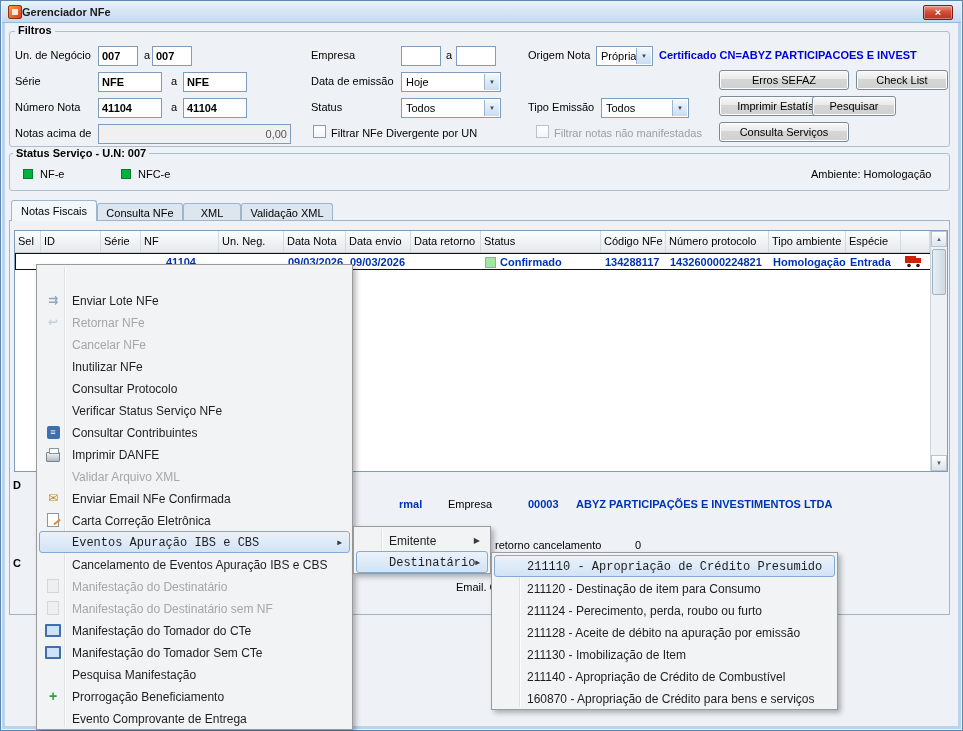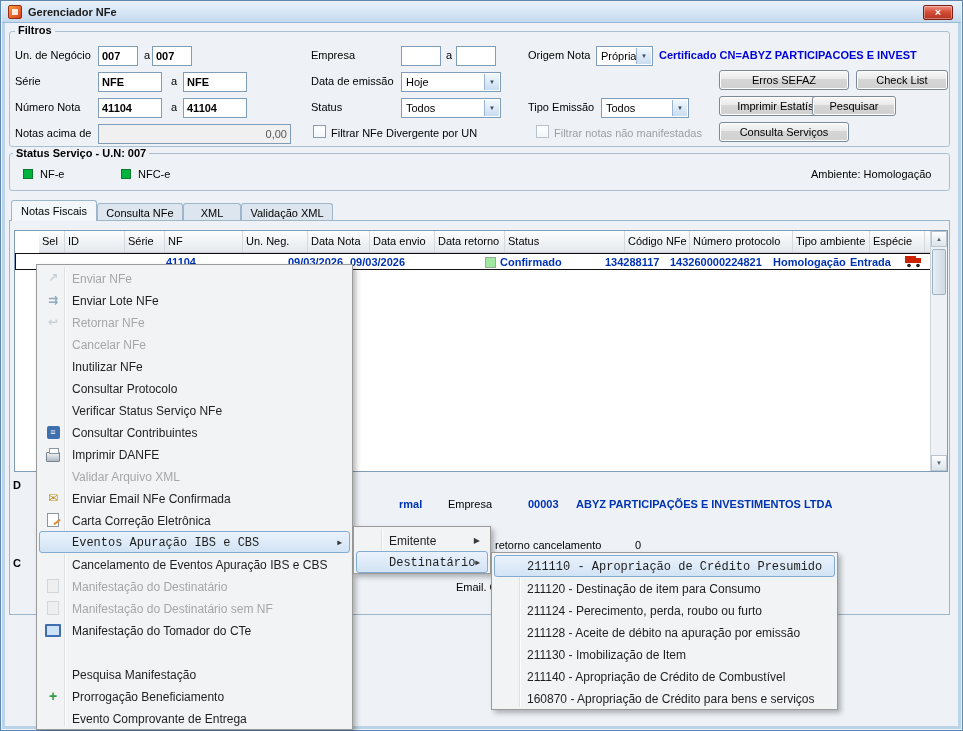--- a/index.html
+++ b/index.html
@@ -9,21 +9,21 @@
 
   
   .window { position:absolute; inset:0; border:1px solid #5d87b0; background:#eef2f7; }
   .frame  { position:absolute; inset:1px; border:3px solid #bcd4ea; background:#eef2f7; }
   .titlebar { position:absolute; left:1px; top:1px; right:1px; height:21px;
               background:linear-gradient(#e7f1fb,#c5daee); border-bottom:1px solid #98b8d8;
               display:flex; align-items:center; }
   .app-icon { width:14px; height:14px; margin-left:6px;
               background:linear-gradient(135deg,#f6a13c,#d93a1e); border:1px solid #9a2a12; border-radius:2px; position:relative; }
   .app-icon::after { content:""; position:absolute; left:3px; top:3px; width:6px; height:6px; background:#fff; opacity:.85; }
-  .title { margin-left:6px; font-weight:bold; color:#1a1a1a; }
+  .title { font-weight:bold; color:#1a1a1a; }
   .close-btn { position:absolute; right:8px; top:3px; width:30px; height:15px; border-radius:2px;
                background:linear-gradient(#ef9384,#d54e38 45%,#b33322); border:1px solid #7e1d12;
                box-shadow:inset 0 0 0 1px rgba(255,255,255,.35);
                color:#fff; font-weight:bold; font-size:11px; line-height:13px; text-align:center; cursor:pointer; }
 
   
   .lbl { position:absolute; white-space:nowrap; }
   .glbl { position:absolute; font-weight:bold; background:#eef2f7; padding:0 3px; white-space:nowrap; }
   .grp { position:absolute; border:1px solid #a9c0d4; border-radius:3px; }
   .inp { position:absolute; height:20px; border:1px solid #7f9db9; background:#fff;
@@ -48,21 +48,21 @@
   
   .tab { position:absolute; border:1px solid #9db6cc; border-bottom:none; border-radius:3px 3px 0 0;
          display:flex; align-items:center; justify-content:center; cursor:pointer; }
   .tab.active { background:#f3f7fa; z-index:3; }
   .tab.inactive { background:#dde5ee; }
   .tab-panel { position:absolute; left:8px; top:219px; width:941px; height:395px;
                border:1px solid #9db6cc; background:#eef2f7; }
 
   
   .grid { position:absolute; left:13px; top:229px; width:934px; height:242px;
-          border:1px solid #7f9db9; background:#fff; overflow:hidden;padding-left:24px; }
+          border:1px solid #7f9db9; background:#fff; overflow:hidden; }
   .ghead { display:flex; height:22px; border-bottom:1px solid #c6ccd2; }
   .gh { border-right:1px solid #d4dade; padding:4px 3px 0; font-size:11px; white-space:nowrap; overflow:hidden;
         background:linear-gradient(#fdfdfe,#eef1f4 60%,#e4e8ec); flex:none; }
   .grow { position:absolute; left:0; top:22px; height:17px; display:flex; border:1px solid #111; width:916px; background:#fff; }
   .gc { flex:none; padding:2px 3px 0; font-size:11px; white-space:nowrap; overflow:hidden; }
   .w-sel{width:26px}.w-id{width:60px}.w-serie{width:40px}.w-nf{width:78px}.w-unneg{width:65px}
   .w-dnota{width:62px}.w-denvio{width:65px}.w-dret{width:70px}.w-status{width:120px}.w-cod{width:65px}
   .w-prot{width:103px}.w-amb{width:77px}.w-esp{width:55px}.w-ico{width:29px}
   .chip { display:inline-block; width:11px; height:11px; background:#9fe89f; border:1px solid #9aa8a0; margin-right:4px; vertical-align:-2px; }
 
@@ -258,24 +258,20 @@
   <span class="lbl navy" style="left:354px;top:497px;padding-left:44px;">rmal</span>
   <span class="lbl" style="left:447px;top:497px;">Empresa</span>
   <span class="lbl navy" style="left:527px;top:497px;">00003</span>
   <span class="lbl navy" style="left:575px;top:497px;">ABYZ PARTICIPAÇÕES E INVESTIMENTOS LTDA</span>
   <span class="lbl" style="left:494px;top:538px;">retorno cancelamento</span>
   <span class="lbl" style="left:634px;top:538px;">0</span>
   <span class="lbl" style="left:12px;top:556px;font-weight:bold;">C</span>
   <span class="lbl" style="left:455px;top:580px;">Email. C</span>
 
   <div class="menu" style="left:35px;top:263px;width:317px;height:466px;">
-    <div class="mi disabled" style="top:2px;">
-        <span class="ic ic-send"></span>
-        <span class="mi-label">Enviar NFe</span>
-      </div>
     <div class="mi" style="top:24px;">
         <span class="ic ic-lote"></span>
         <span class="mi-label">Enviar Lote NFe</span>
       </div>
     <div class="mi disabled" style="top:46px;">
         <span class="ic ic-return"></span>
         <span class="mi-label">Retornar NFe</span>
       </div>
     <div class="mi disabled" style="top:68px;">
         <span class="mi-label">Cancelar NFe</span>
@@ -319,20 +315,24 @@
         <span class="mi-label">Manifestação do Destinatário</span>
       </div>
     <div class="mi disabled" style="top:332px;">
         <span class="ic ic-doc"></span>
         <span class="mi-label">Manifestação do Destinatário sem NF</span>
       </div>
     <div class="mi" style="top:354px;">
         <span class="ic ic-monitor"></span>
         <span class="mi-label">Manifestação do Tomador do CTe</span>
       </div>
+    <div class="mi" style="top:376px;">
+        <span class="ic ic-monitor"></span>
+        <span class="mi-label">Manifestação do Tomador Sem CTe</span>
+      </div>
     <div class="mi" style="top:398px;">
         <span class="mi-label">Pesquisa Manifestação</span>
       </div>
     <div class="mi" style="top:420px;">
         <span class="ic ic-green"></span>
         <span class="mi-label">Prorrogação Beneficiamento</span>
       </div>
     <div class="mi" style="top:442px;">
         <span class="mi-label">Evento Comprovante de Entrega</span>
       </div>

